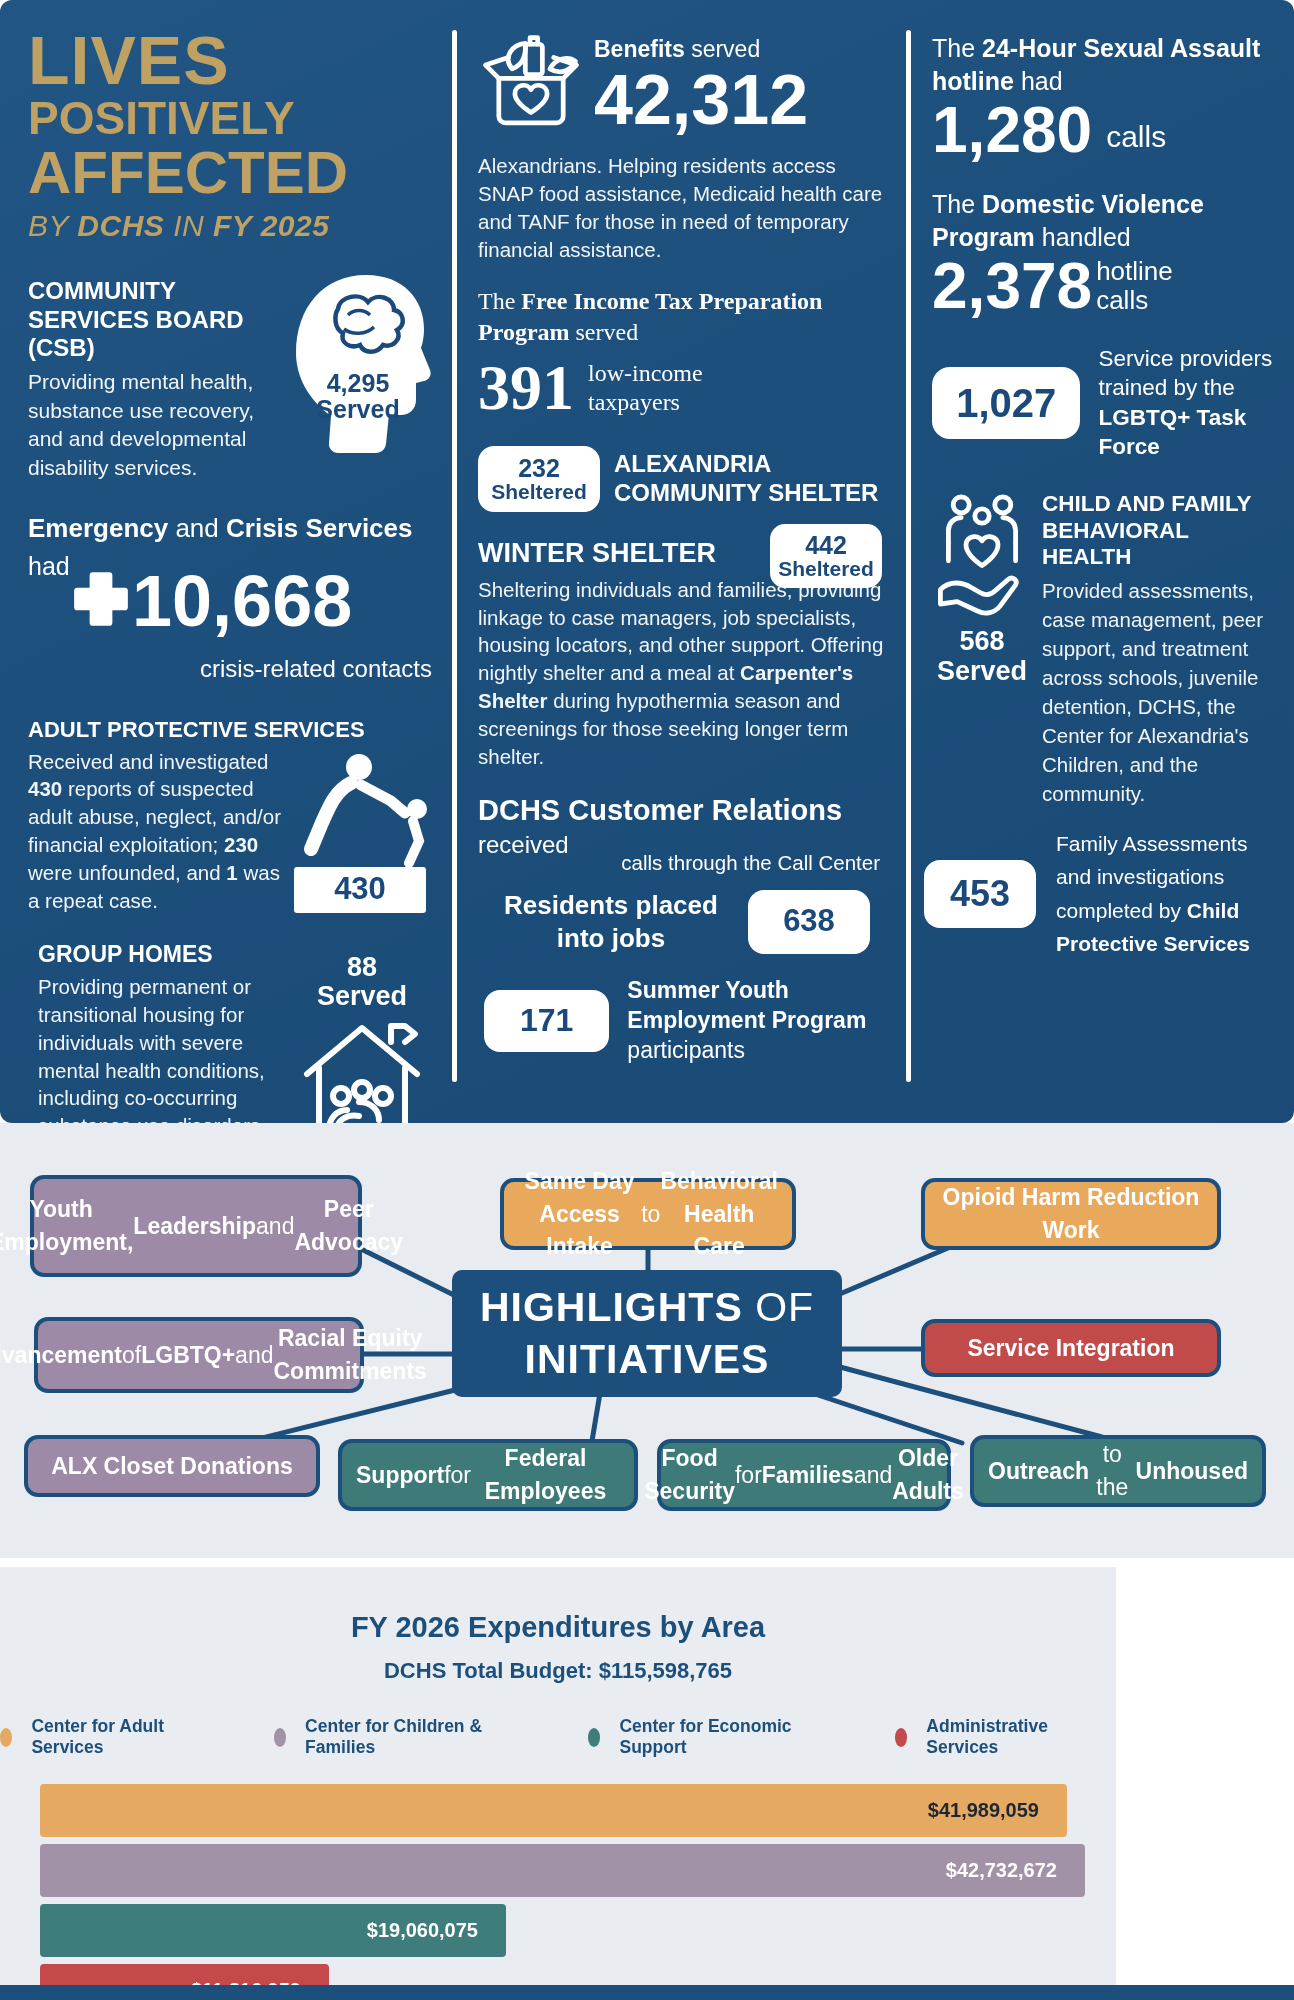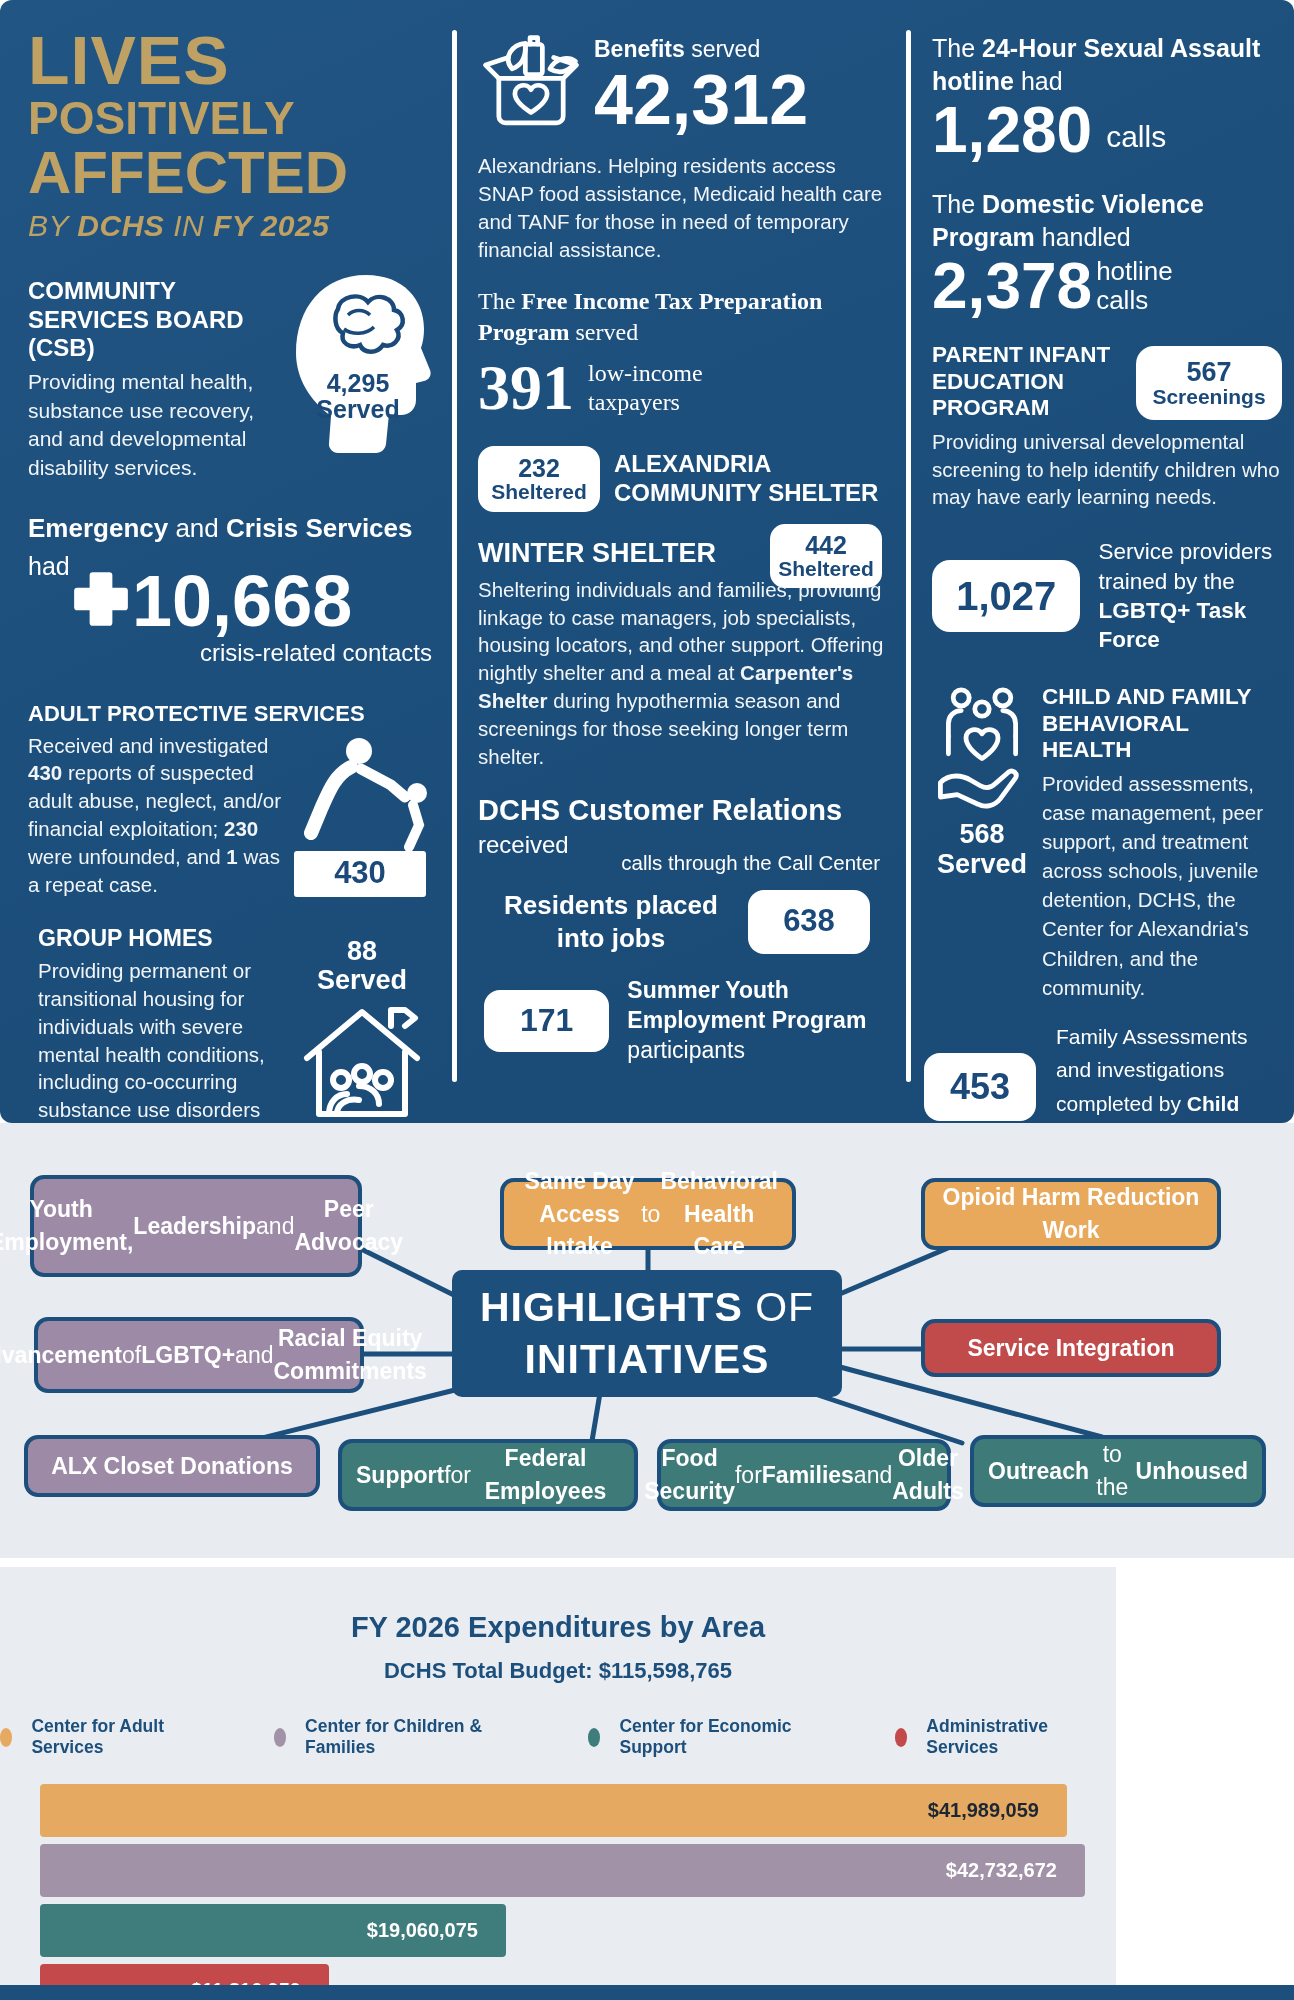--- a/index.html
+++ b/index.html
@@ -38,21 +38,21 @@
   .head-wrap{position:relative;width:152px;height:186px;margin-left:2px;margin-top:-8px;}
   .head-stat{position:absolute;left:12px;top:102px;width:128px;text-align:center;
              color:var(--badgetext);font-weight:800;font-size:25px;line-height:1.02;}
 
   
   .emg{margin-top:30px;}
   .emg-head{font-size:26px;color:#fff;font-weight:400;}
   .emg-had{font-size:25px;margin-top:8px;}
   .emg-row{display:flex;align-items:center;margin-top:-16px;margin-left:42px;}
   .emg-num{font-size:72px;}
-  .emg-cap{font-size:24px;text-align:right;margin-top:2px;margin-right:4px;}
+  .emg-cap{font-size:24px;text-align:right;margin-top:18px;margin-right:4px;}
 
   
   .aps{margin-top:34px;position:relative;}
   .aps .h-sec{font-size:22px;}
   .aps-body{font-size:20.5px;width:262px;margin-top:5px;}
   .aps-side{position:absolute;right:0;top:34px;width:142px;text-align:center;}
   .badge-430{width:132px;height:46px;border-radius:3px;font-size:31px;margin-top:-6px;}
 
   
   .gh{margin-top:26px;position:relative;padding-left:10px;}
@@ -316,28 +316,20 @@
         <div class="rc-lead"><span>The </span><b>Domestic Violence Program</b><span> handled</span></div>
         <div class="dv-row">
           <span class="bignum dv-num">2,378</span>
           <span class="dv-unit">
             <span>hotline</span><br>
             <span>calls</span>
           </span>
         </div>
       </div>
 
-      <div class="piep">
-        <div class="h-sec">PARENT INFANT EDUCATION PROGRAM</div>
-        <div class="badge badge-567">
-          <span>567</span>
-          <span class="sub">Screenings</span>
-        </div>
-        <div class="body-txt piep-body">Providing universal developmental screening to help identify children who may have early learning needs.</div>
-      </div>
 
       <div class="lgbtq">
         <div class="badge badge-1027">1,027</div>
         <div class="lgbtq-label"><span>Service providers trained by the </span><b>LGBTQ+ Task Force</b></div>
       </div>
 
       <div class="cfbh">
         <div class="cfbh-side">
           <span>
             <svg width="96" height="130" viewBox="0 0 120 160" fill="none" stroke="#ffffff" stroke-width="6" stroke-linecap="round" stroke-linejoin="round">

